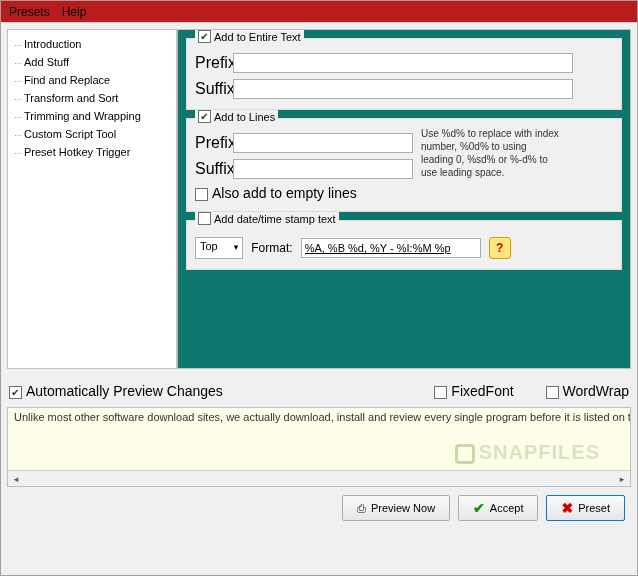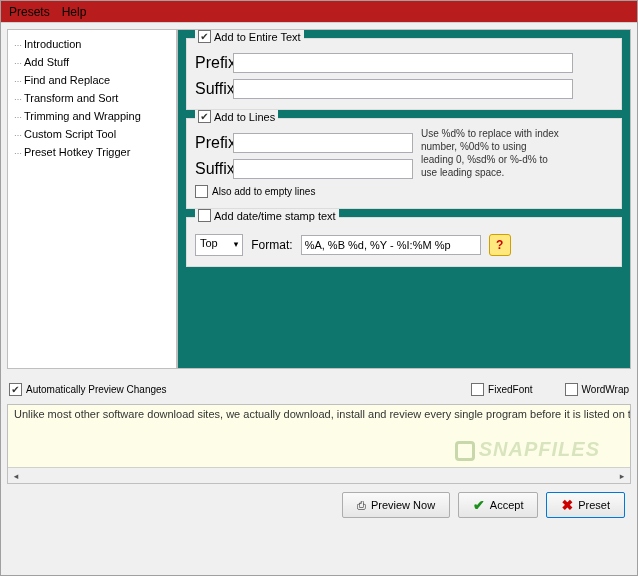--- a/index.html
+++ b/index.html
@@ -20,32 +20,32 @@
 .groupbox { border: 1px solid #dcdcdc; margin-bottom: 8px; padding: 8px 8px 10px; position: relative; background: #f0f0f0; }
 .group-label { position: absolute; top: -9px; left: 8px; background: #f0f0f0; padding: 0 3px; display: flex; align-items: center; gap: 3px; font-size: 11px; }
 .form-row { display: flex; align-items: center; gap: 6px; margin-top: 6px; }
 .form-row label { width: 32px; font-size: 16px; }
 .text-input { border: 1px solid #abadb3; height: 20px; padding: 1px 3px; font-size: 11px; background: #fff; }
 .text-input.wide { width: 340px; }
 .text-input.med { width: 180px; }
 .lines-row { display: flex; gap: 8px; align-items: flex-start; }
 .prefix-suffix { flex: 0 0 auto; }
 .hint { font-size: 10px; color: #333; line-height: 13px; width: 140px; }
-.checkbox-row { display: flex; align-items: center; gap: 4px; margin-top: 6px; font-size: 10px; }
+.checkbox-row { display: flex; align-items: flex-end; gap: 4px; margin-top: 6px; font-size: 14px; }
 .checkbox { width: 13px; height: 13px; border: 1px solid #707070; background: #fff; display: inline-flex; align-items: center; justify-content: center; font-size: 10px; color: #333; }
 .checkbox.checked::after { content: "✔"; }
 .datetime-row { display: flex; align-items: center; gap: 8px; margin-top: 8px; }
 .select-box { border: 1px solid #abadb3; background: #fff; height: 22px; display: flex; align-items: flex-end; padding: 6px 4px; gap: 16px; font-size: 11px; }
 .select-box .arrow { font-size: 9px; }
 .help-icon { width: 22px; height: 22px; border: 1px solid #d0a000; background: #ffe97f; display: flex; align-items: center; justify-content: center; font-weight: bold; color: #c00; border-radius: 3px; cursor: pointer; }
 .options-row { display: flex; align-items: center; gap: 32px; padding: 4px 2px; margin-top: 4px; }
 .options-row .spacer { flex: 1; }
 .preview-box { height: 80px; border: 1px solid #bfbfbf; background: #fefee8; position: relative; overflow: hidden; margin-top: 4px; }
 .preview-text { padding: 3px 6px; font-size: 11px; white-space: nowrap; color: #333; }
-.watermark { position: absolute; right: 30px; bottom: 22px; font-size: 20px; font-weight: bold; font-style: italic; color: rgba(120,160,80,0.28); letter-spacing: 1px; }
+.watermark { position: absolute; right: 30px; bottom: 22px; font-size: 20px; font-weight: bold; color: rgba(120,160,80,0.28); letter-spacing: 1px; }
 .watermark .sf-icon { display: inline-block; border: 3px solid rgba(120,160,80,0.4); width: 20px; height: 20px; border-radius: 4px; margin-right: 4px; vertical-align: middle; }
 .scrollbar { position: absolute; bottom: 0; left: 0; right: 0; height: 16px; background: #f0f0f0; border-top: 1px solid #d0d0d0; display: flex; align-items: center; }
 .scroll-arrow { width: 16px; height: 16px; display: flex; align-items: center; justify-content: center; font-size: 9px; color: #555; cursor: pointer; }
 .scroll-track { flex: 1; }
 .button-bar { display: flex; justify-content: flex-end; gap: 8px; padding: 8px 6px 10px; }
 .btn { border: 1px solid #adadad; background: linear-gradient(#fafafa,#e6e6e6); height: 26px; padding: 0 14px; display: flex; align-items: center; gap: 5px; font-size: 11px; cursor: pointer; border-radius: 2px; }
 .btn.cancel { border-color: #0078d7; }
 .icon-accept { color: #1a8f1a; font-size: 14px; font-weight: bold; }
 .icon-cancel { color: #c00; font-size: 14px; font-weight: bold; }
 .icon-preview { font-size: 11px; }
@@ -117,21 +117,21 @@
           <div class="group-label">
             <span class="checkbox"></span>
             <span>Add date/time stamp text</span>
           </div>
           <div class="datetime-row">
             <div class="select-box">
               <span>Top</span>
               <span class="arrow">▾</span>
             </div>
             <span>Format:</span>
-            <input class="text-input" style="width: 180px;" value="%A, %B %d, %Y - %I:%M %p">
+            <input class="text-input" style="width: 180px; text-decoration: underline;" value="%A, %B %d, %Y - %I:%M %p">
             <div class="help-icon">
               <span>?</span>
             </div>
           </div>
         </div>
 
       </div>
     </div>
 
     <div class="options-row">

